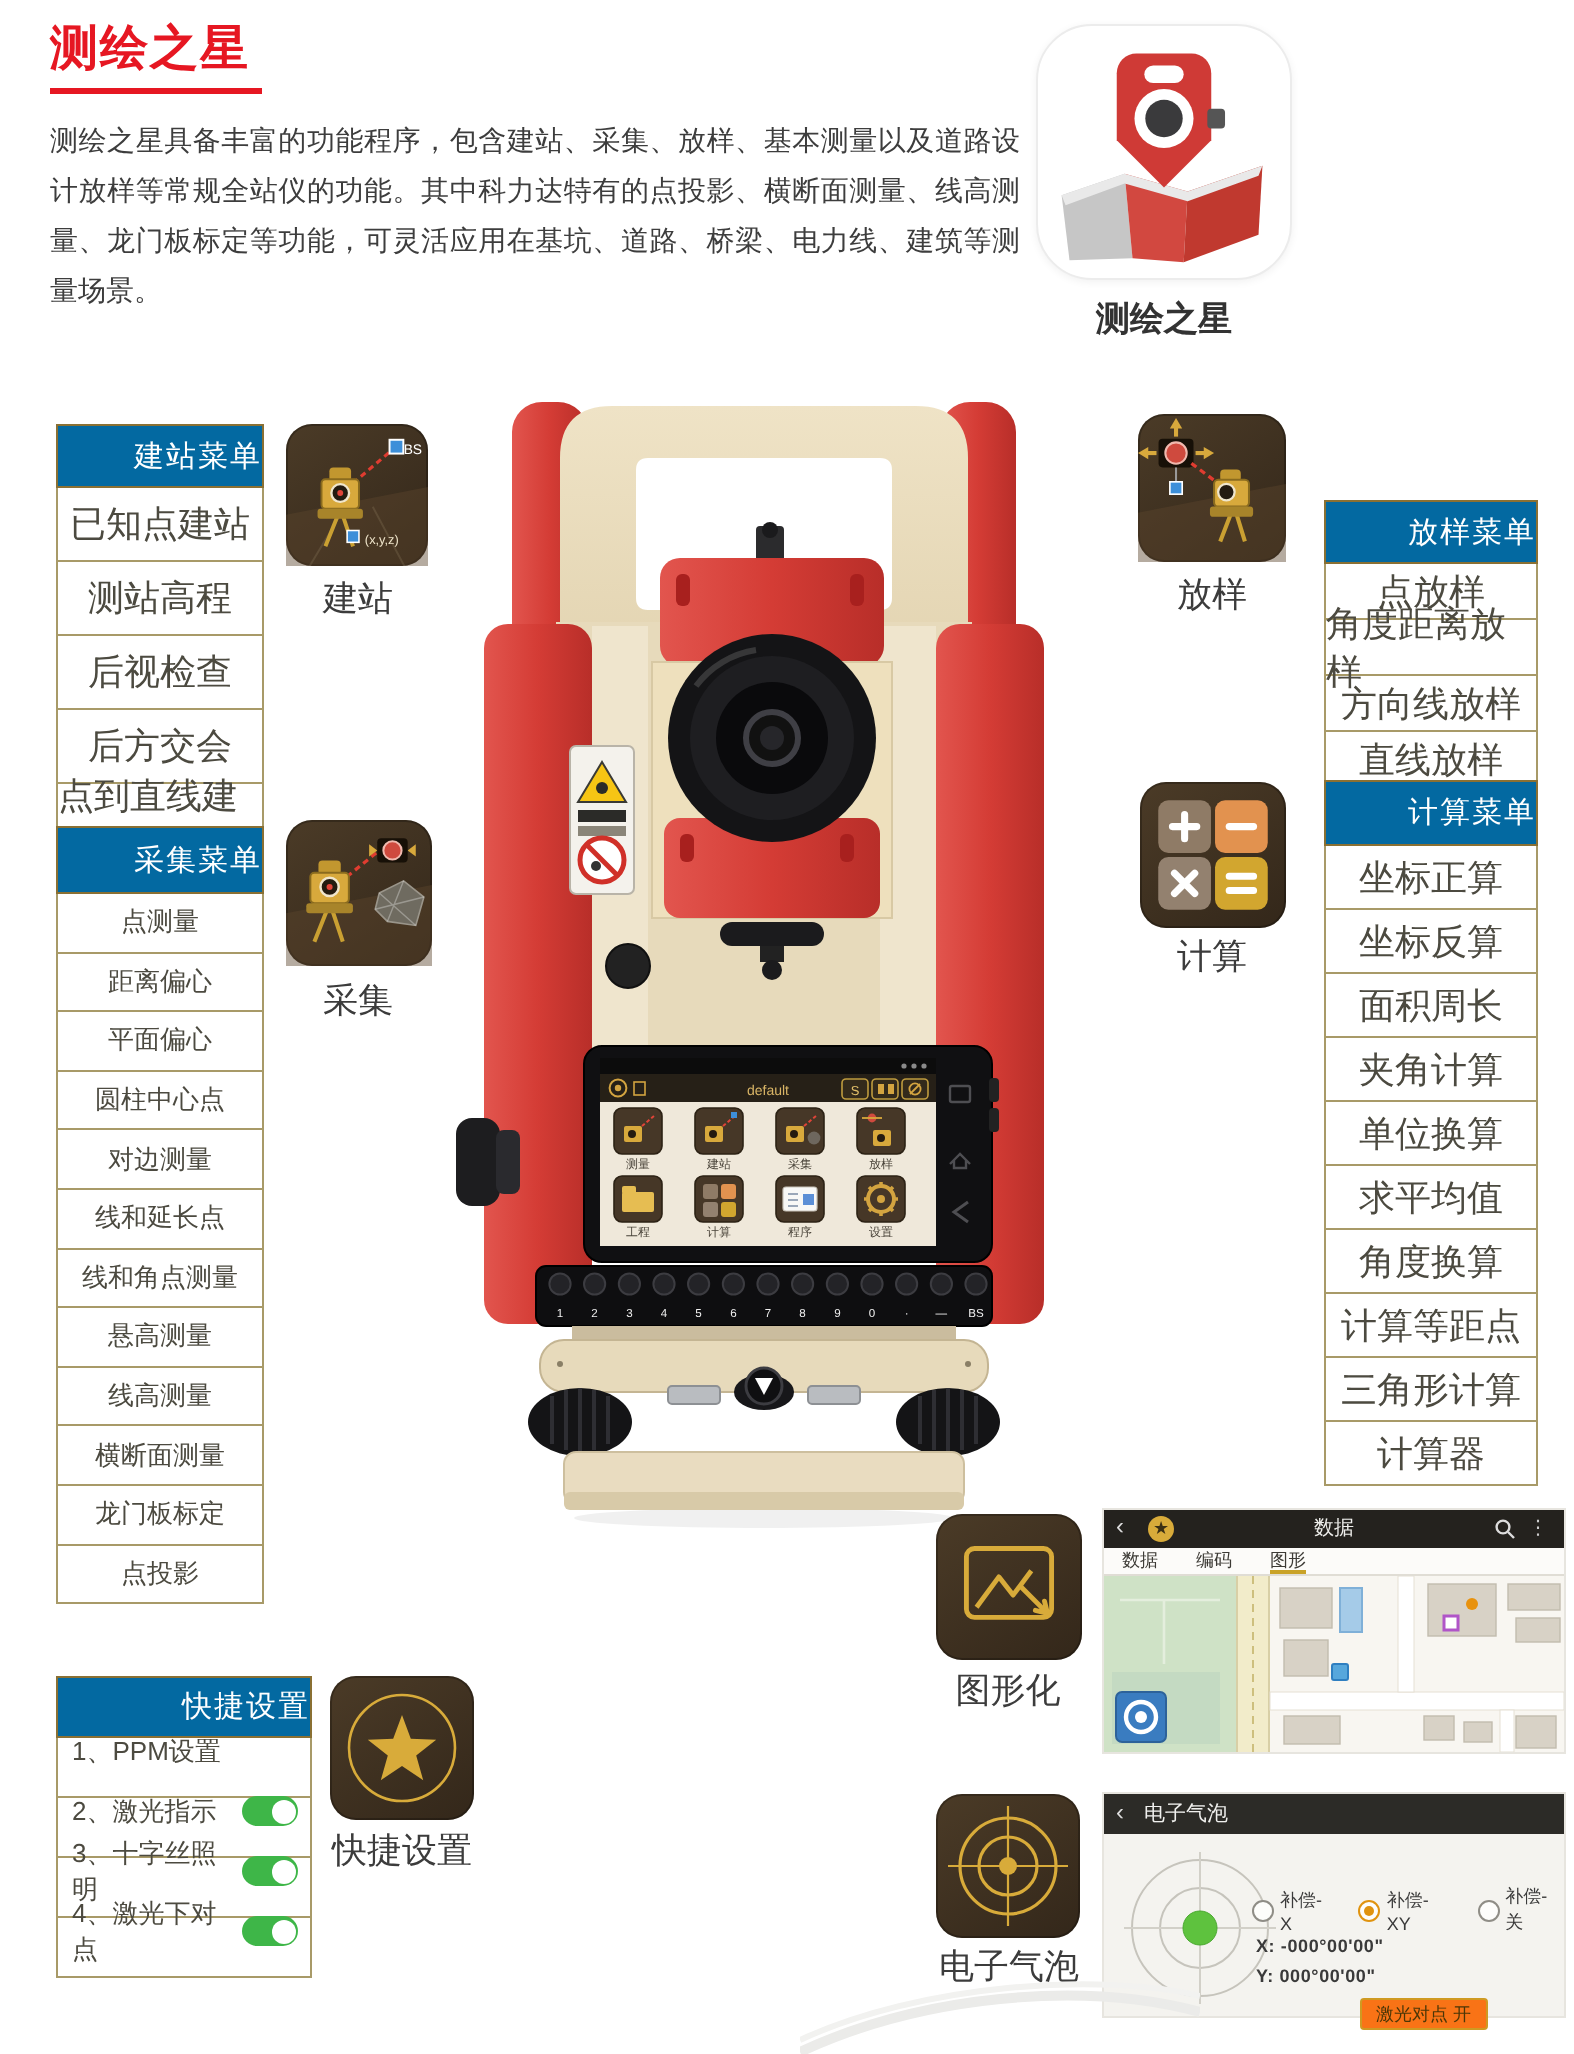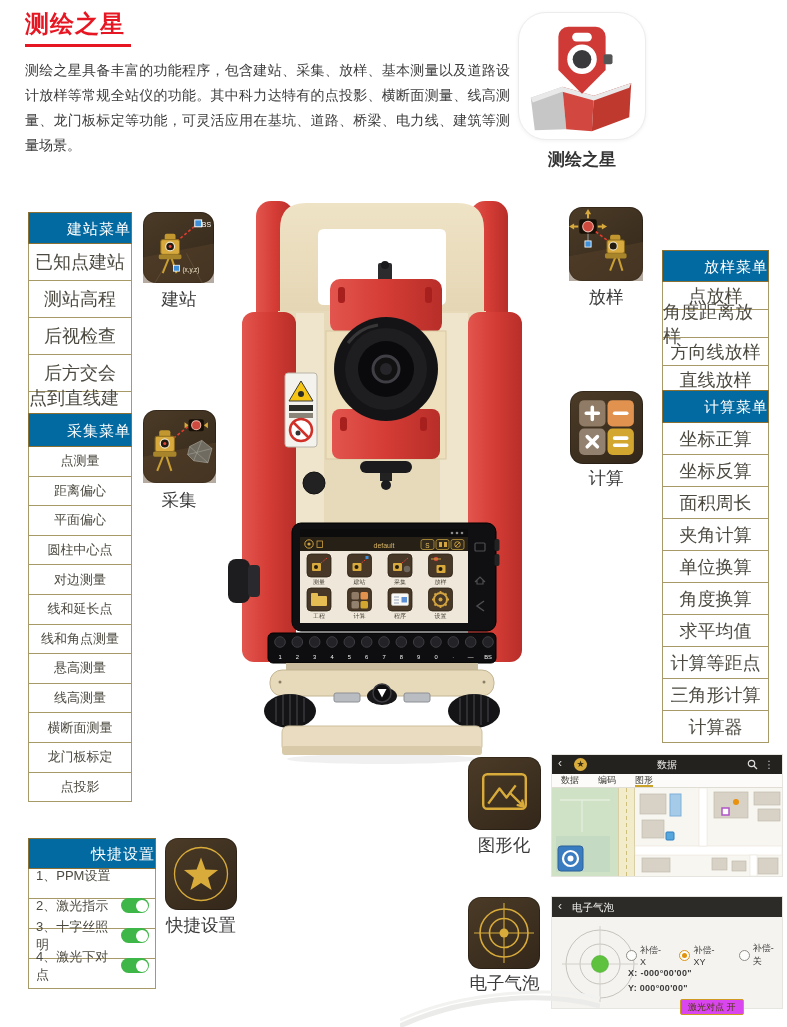--- a/index.html
+++ b/index.html
@@ -49,21 +49,21 @@
   .bubble-header { position:relative; height:20px; background:#2c2b27; }
   .bubble-header .mini-back { top:2px; }
   .bubble-title { position:absolute; left:20px; top:0; font-size:10.5px; line-height:20px; color:#f0f0ee; }
   .bubble-body { position:relative; height:91px;padding-left:33px; }
   .radio-row { position:absolute; left:74px; top:25px; display:flex; gap:13px; }
   .radio-item { display:flex; align-items:center; gap:3px; font-size:9px; color:#3a3a3a; }
   .radio { width:11px; height:11px; border-radius:50%; border:1px solid #8f8d86; background:#fdfdfb; position:relative; flex:none; }
   .radio.checked { border-color:#e0930f; }
   .radio.checked::after { content:""; position:absolute; inset:2px; border-radius:50%; background:#e0930f; }
   .xy-row { position:absolute; left:76px; font-size:9px; font-weight:bold; color:#3a3a3a; letter-spacing:.3px; }
-  .laser-btn { position:absolute; left:128px; top:82px; height:16px; line-height:14px; padding:0 7px; background:#d946ef; border:1px solid #cf9a22; border-radius:2px; font-size:9px; color:#4a3607; }
+  .laser-btn { position:absolute; left:128px; top:82px; height:16px; line-height:14px; padding:0 7px; background:#f97316; border:1px solid #cf9a22; border-radius:2px; font-size:9px; color:#4a3607; }
 
   .swoosh { position:absolute; left:400px; top:980px; }
 </style>
 </head>
 <body>
 
 <div class="canvas">
 
   <div class="page-title">测绘之星</div>
   <div class="title-underline"></div>
@@ -193,22 +193,22 @@
   </div>
   <div class="tile-label" style="left:556px; top:466px; width:100px;">计算</div>
 
   <div class="menu calc" style="left:662px; top:390px; width:107px;">
     <div class="menu-header">计算菜单</div>
     <div class="menu-item">坐标正算</div>
     <div class="menu-item">坐标反算</div>
     <div class="menu-item">面积周长</div>
     <div class="menu-item">夹角计算</div>
     <div class="menu-item">单位换算</div>
+    <div class="menu-item">求平均值</div>
     <div class="menu-item">角度换算</div>
-    <div class="menu-item">求平均值</div>
     <div class="menu-item">计算等距点</div>
     <div class="menu-item">三角形计算</div>
     <div class="menu-item">计算器</div>
   </div>
 
   <div class="menu quick" style="left:28px; top:838px; width:128px;">
     <div class="menu-header">快捷设置</div>
     <div class="menu-item">
         <span>1、PPM设置</span>
       </div>

